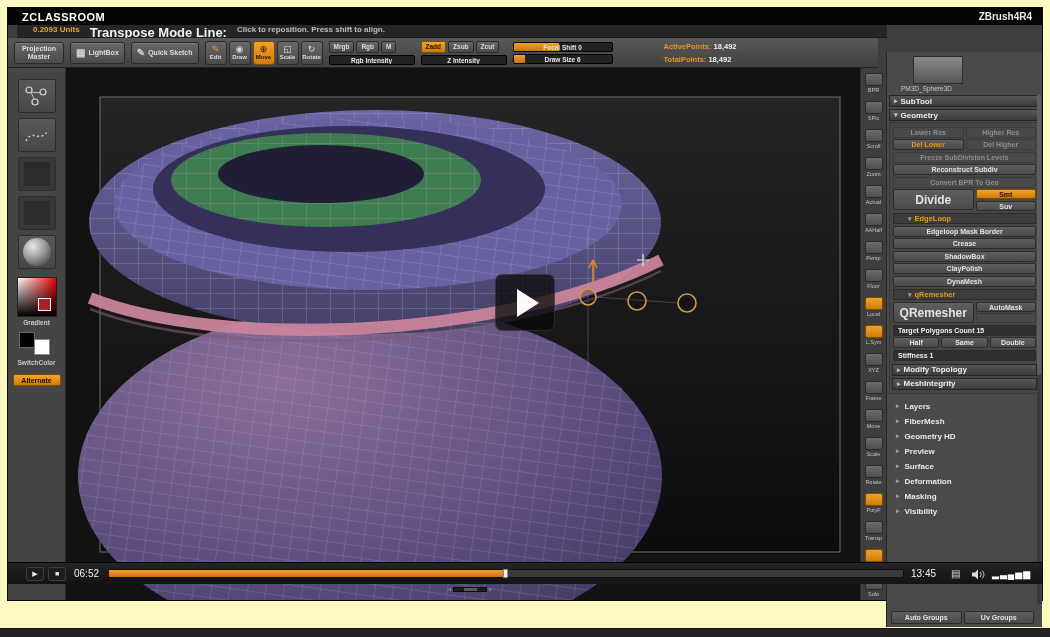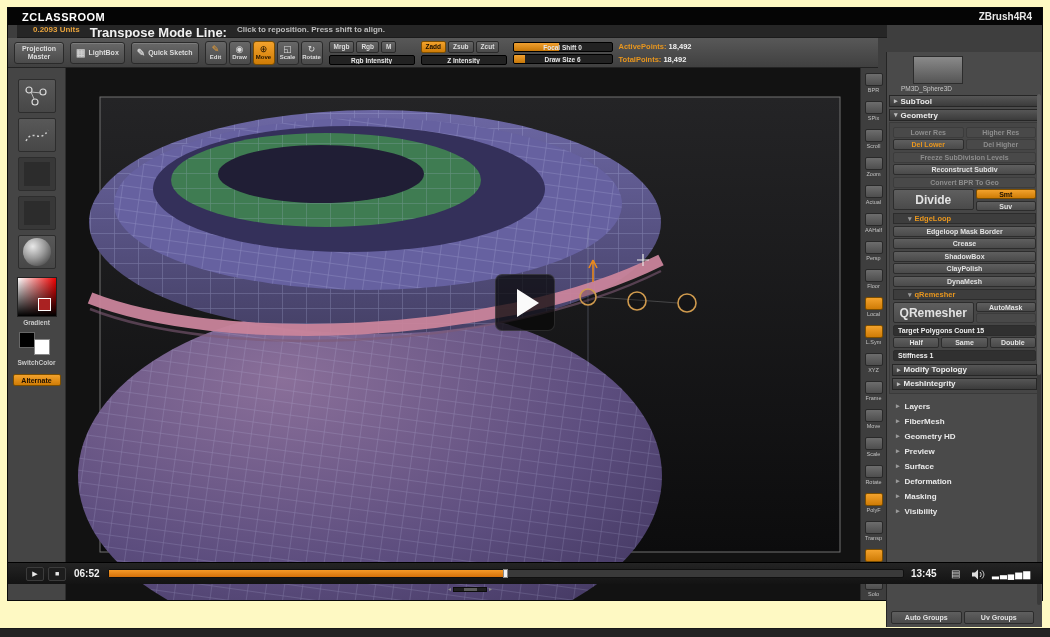--- a/index.html
+++ b/index.html
@@ -33,21 +33,21 @@
   .mode-btn.pencil .g{color:#f0a030;}
   .col-group{display:flex;flex-direction:column;gap:2px;}
   .chip-row{display:flex;gap:2px;}
   .chip{background:linear-gradient(#666,#4a4a4a);border:1px solid #2a2a2a;border-radius:2px;color:#ddd;font-size:6.5px;font-weight:bold;padding:1px 4px;line-height:8px;}
   .chip.orange{background:linear-gradient(#f3a22c,#cf7c06);color:#1d1000;border-color:#7c4e00;}
   .mini-slider{position:relative;width:86px;height:10px;background:#222;border:1px solid #000;border-radius:2px;overflow:hidden;}
   .mini-slider span{position:absolute;inset:0;font-size:6.5px;font-weight:bold;color:#e6e6e6;text-align:center;line-height:10px;z-index:2;}
   .mini-slider .f{position:absolute;left:0;top:0;bottom:0;background:linear-gradient(#f0a030,#c87808);z-index:1;}
   .fsg .mini-slider{width:100px;}
   .pts{font-size:7.5px;line-height:11px;white-space:nowrap;}
-  .pt-label{color:#e8961e;font-weight:bold;}
+  .pt-label{color:#e8961e;font-weight:bold;margin-left:45px;}
   .pt-val{color:#f2f2f2;font-weight:bold;}
 
   
   .shelf-left{position:absolute;left:0;top:60px;width:58px;height:532px;background:#454545;border-right:1px solid #2e2e2e;padding-top:6px;}
   .shelf-box{width:38px;height:34px;margin:5px auto;background:linear-gradient(#585858,#474747);border:1px solid #2d2d2d;border-radius:2px;position:relative;display:flex;align-items:center;justify-content:center;}
   .shelf-box.dark{background:#383838;}
   .sphere{width:28px;height:28px;border-radius:50%;background:radial-gradient(circle at 35% 30%,#e8e8e8,#9a9a9a 45%,#4a4a4a 85%);}
   .picker{width:40px;height:40px;margin:8px auto 2px;position:relative;border:1px solid #222;
           background:linear-gradient(to bottom,rgba(0,0,0,0) 0%,#000 100%),linear-gradient(to right,#fff,#e00);}
   .picker-inner{position:absolute;right:5px;bottom:5px;width:13px;height:13px;border:1px solid #fff;background:#a22;}
@@ -93,21 +93,21 @@
   .plain-sec{height:15px;display:flex;align-items:center;gap:5px;padding-left:9px;color:#e9e9e9;font-size:8px;font-weight:bold;}
   .plain-sec .arr{color:#9a9a9a;font-size:7px;}
   .panel-scroll{position:absolute;right:1px;top:42px;bottom:22px;width:4px;background:#3a3a3a;border-radius:2px;}
   .panel-scroll .h{position:absolute;left:0;right:0;top:0;height:55%;background:#5e5e5e;border-radius:2px;}
   .bottom-bar{position:absolute;left:4px;right:8px;bottom:3px;height:13px;display:flex;gap:2px;}
   .bottom-bar .tp-btn{height:13px;line-height:12px;}
 
   
   .controls{position:absolute;left:0;top:554px;width:1034px;height:22px;background:linear-gradient(#242424,#131313);border-top:1px solid #000;z-index:10;}
   .ctl-btn{position:absolute;top:4px;width:18px;height:14px;background:#1d1d1d;border:1px solid #3c3c3c;border-radius:2px;color:#e8e8e8;font-size:7px;text-align:center;line-height:12px;cursor:pointer;}
-  .time{position:absolute;top:5px;color:#f0f0f0;font-size:10px;font-weight:bold;}
+  .time{position:absolute;top:5px;color:#f0f0f0;font-size:10px;font-weight:normal;}
   .track{position:absolute;left:100px;top:6px;width:796px;height:9px;background:#3a3a3a;border:1px solid #101010;border-radius:2px;}
   .track .fill{position:relative;height:100%;background:linear-gradient(#f59a28,#d4700a);}
   .track .handle{position:absolute;right:-2px;top:-1px;width:5px;height:9px;background:#f2f2f2;border:1px solid #888;}
   .ctl-ico{position:absolute;top:4px;color:#d8d8d8;font-size:10px;line-height:14px;}
   .bars{letter-spacing:1px;font-size:9px;color:#fff;}
 
   
   .mini-scroll{position:absolute;left:448px;top:585px;display:flex;align-items:center;gap:2px;z-index:12;}
   .mini-scroll .a{color:#8a8a8a;font-size:6px;line-height:8px;}
   .mini-scroll .tr{width:34px;height:5px;background:#1e1e1e;border:1px solid #0c0c0c;position:relative;}

